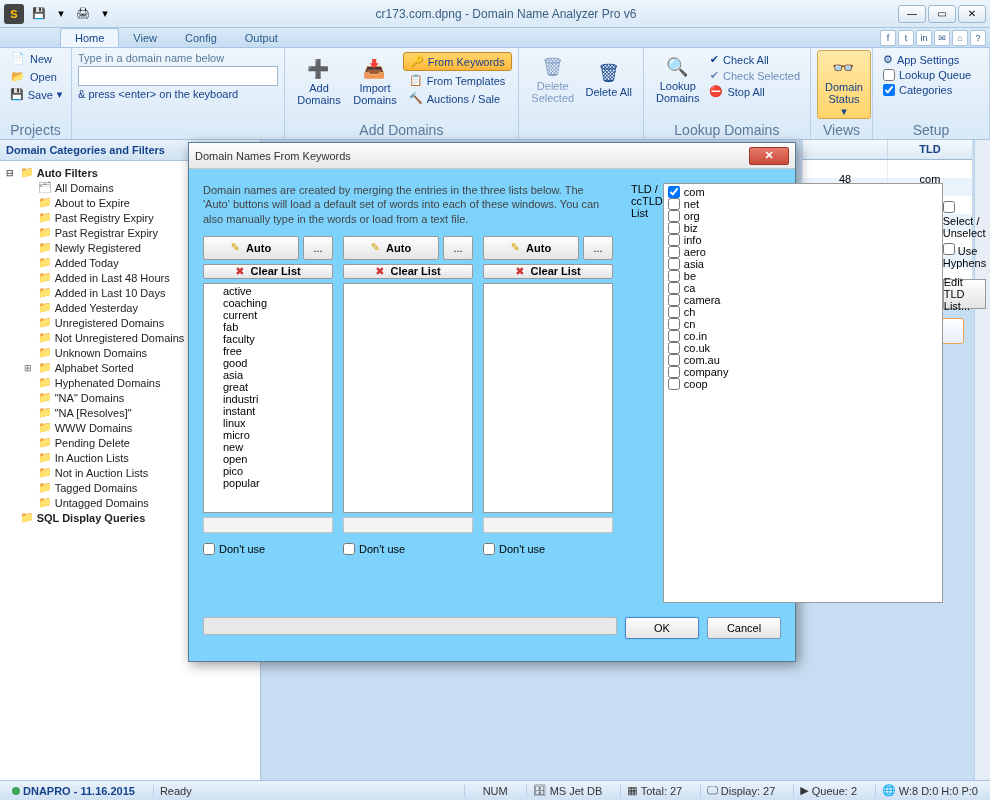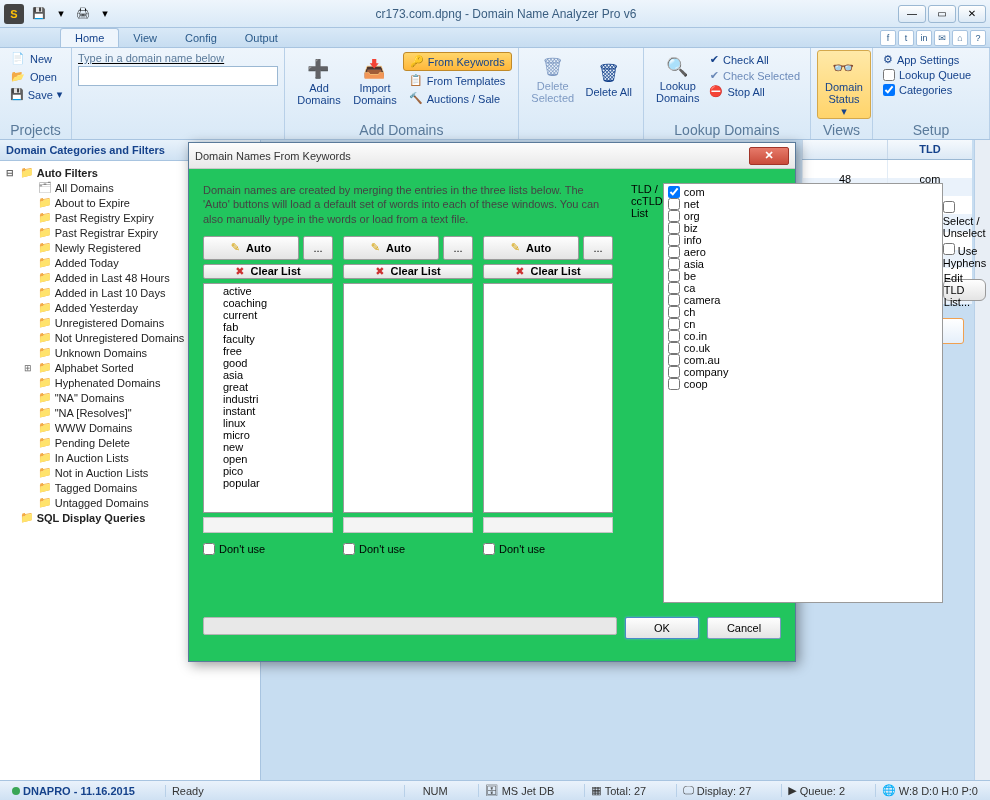--- a/index.html
+++ b/index.html
@@ -21,21 +21,21 @@
 .ribbon-icons-right { position:absolute; right:4px; top:2px; display:flex; gap:2px; }
 .ribbon-icons-right span { width:16px;height:16px;border:1px solid #a8c4e0;border-radius:2px;display:flex;align-items:center;justify-content:center;font-size:9px;color:#2a5a8a;background:#fff;}
 
 
 .ribbon { height: 92px; background: linear-gradient(#eef5fc,#d9e9f7); display: flex; border-bottom: 1px solid #a8c4e0; }
 .ribbon-group { border-right: 1px solid #b8d0e8; padding: 2px 6px 0 6px; display: flex; flex-direction: column; }
 .ribbon-group-label { text-align: center; color: #5a7a9a; font-size: 14px; padding: 1px 0; margin-top:auto;}
 .proj-btns { display:flex; flex-direction:column; gap:1px; }
 .proj-btn { display:flex; align-items:center; gap:4px; padding:2px 4px; color:#15428b; cursor:pointer;}
 .proj-btn .ico { width:16px; text-align:center; }
-.domain-input-group { min-width:200px;text-decoration:underline; }
+.domain-input-group { min-width:200px; }
 .domain-input-group .hint { color:#5a7a9a; padding:2px 0; }
 .domain-input-group input { width:200px; height:20px; border:1px solid #9bb8d3; padding:0 3px; }
 .big-btn { display:flex; flex-direction:column; align-items:center; justify-content:center; width:56px; padding-top:4px; color:#15428b; cursor:pointer; }
 .big-btn .ico { font-size:18px; width:26px;height:26px;display:flex;align-items:center;justify-content:center;}
 .big-btn.disabled { opacity:0.5; }
 .keyword-btns { display:flex; flex-direction:column; gap:1px; padding-top:2px;}
 .keyword-btn { display:flex; align-items:center; gap:4px; padding:2px 6px; color:#15428b; cursor:pointer; }
 .keyword-btn.active { background: linear-gradient(#ffd66b,#ffb73a); border:1px solid #c08a2a; border-radius:3px; }
 .lookup-side { display:flex; flex-direction:column; gap:1px; padding-top:2px; }
 .lookup-item { display:flex; align-items:center; gap:4px; padding:1px 4px; color:#15428b; }
@@ -57,48 +57,48 @@
 .content { flex:1; background:#c7ddf1; position:relative; }
 .grid-head { display:flex; background:linear-gradient(#f5f9fd,#dce9f5); border-bottom:1px solid #9bb8d3; height:20px; }
 .grid-head .cell { flex:1; text-align:center; padding:3px; border-left:1px solid #c7d8ea; font-weight:bold; color:#15428b;}
 .grid-body .row { display:flex; height:18px; }
 .grid-body .row:nth-child(odd){ background:#fff;}
 .grid-body .row:nth-child(even){ background:#eaf2fb;}
 .grid-body .cell { flex:1; text-align:center; padding:13px; border-left:1px solid #e2ecf6;}
 .more-btn { margin:14px 8px; height:26px; background:linear-gradient(#fff,#e5effa); border:1px solid #f0a050; border-radius:3px; display:flex; align-items:center; justify-content:center; gap:8px; font-weight:bold; color:#333;}
 
 
-.statusbar { position:absolute; bottom:0; left:0; right:0; height:20px; background:linear-gradient(#eaf2fb,#cfe1f3); border-top:1px solid #a8c4e0; display:flex; align-items:center; gap:24px; padding:0 6px; color:#333; }
+.statusbar { position:absolute; bottom:0; left:0; right:0; height:20px; background:linear-gradient(#eaf2fb,#cfe1f3); border-top:1px solid #a8c4e0; display:flex; align-items:center; gap:12px; padding:0 6px; color:#333; }
 .status-item { display:flex; align-items:center; gap:3px; padding:0 6px; border-left:1px solid #b8d0e8; }
 .status-item:first-child { border-left:none; }
 .status-led { width:8px;height:8px;border-radius:50%;background:#3aa655; }
 
 
-.dialog { position:absolute; left:188px; top:142px; width:608px; height:520px; background:#22c55e; border:1px solid #5a7a9a; box-shadow: 3px 3px 12px rgba(0,0,0,0.4); display:flex; flex-direction:column;}
+.dialog { position:absolute; left:188px; top:142px; width:608px; height:520px; background:#7dd3fc; border:1px solid #5a7a9a; box-shadow: 3px 3px 12px rgba(0,0,0,0.4); display:flex; flex-direction:column;}
 .dlg-title { height:26px; background:linear-gradient(#fdfdfd,#e8e8e8); display:flex; align-items:center; padding:0 6px; border-bottom:1px solid #c8c8c8;}
 .dlg-title-text { flex:1; color:#333; }
 .dlg-close { width:40px; height:18px; background:linear-gradient(#e67a6a,#c94b3a); border:1px solid #a03428; border-radius:2px; color:#fff; display:flex;align-items:center;justify-content:center; font-weight:bold;}
 .dlg-body { flex:1; padding:14px; display:flex; gap:10px; }
 .dlg-left { flex:1; display:flex; flex-direction:column; }
 .dlg-desc { color:#444; line-height:1.3; margin-bottom:10px; max-width:410px;}
 .kw-columns { display:flex; gap:10px; }
 .kw-col { width:130px; display:flex; flex-direction:column; gap:4px; }
 .kw-btn-row { display:flex; gap:4px; }
 .kw-btn { flex:1; height:24px; background:linear-gradient(#fefefe,#e4e4e4); border:1px solid #9a9a9a; border-radius:2px; display:flex; align-items:center; justify-content:center; gap:6px; cursor:pointer;}
 .kw-btn.small { flex:0 0 30px; }
 .kw-list { height:230px; border:1px solid #9a9a9a; background:#fff; overflow-y:scroll; padding:1px;}
 .kw-list div { padding:0 18px; }
 .kw-hscroll { height:16px; border:1px solid #c5c5c5; background:#f4f4f4; }
 .dont-use { display:flex; align-items:center; gap:4px; padding-top:6px; }
 .dlg-right { width:150px; display:flex; flex-direction:row; }
 .tld-label { margin-bottom:4px; }
 .tld-list { flex:0 0 280px; border:1px solid #9a9a9a; background:#fff; overflow-y:scroll; padding:2px; }
 .tld-list label { display:flex; align-items:center; gap:4px; padding:0 2px;}
 .tld-opts { display:flex; flex-direction:column; gap:4px; padding-top:18px;}
-.edit-tld-btn { height:22px; background:linear-gradient(#fefefe,#e4e4e4); border:1px solid #9a9a9a; border-radius:6px; display:flex;align-items:center;justify-content:center; margin-top:6px;}
+.edit-tld-btn { height:30px; background:linear-gradient(#fefefe,#e4e4e4); border:1px solid #9a9a9a; border-radius:0; display:flex;align-items:center;justify-content:center; margin-top:6px;}
 .dlg-footer { height:44px; display:flex; align-items:flex-start; justify-content:flex-end; gap:8px; padding:0 14px 10px 14px;}
 .dlg-footer .progress { flex:1; height:18px; border:1px solid #b5b5b5; background:#e8e8e8; border-radius:2px;}
 .dlg-ok, .dlg-cancel { width:74px; height:22px; background:linear-gradient(#fefefe,#e4e4e4); border:1px solid #7a9ac0; border-radius:2px; display:flex;align-items:center;justify-content:center; cursor:pointer;}
 .dlg-ok { border:1px solid #4a8ac8; box-shadow:0 0 2px #6ab0f0;}
 input[type=checkbox]{ width:12px;height:12px;}
 </style>
 </head>
 <body>
 
 <div class="titlebar">
@@ -147,20 +147,21 @@
           <span class="ico">💾</span>
           <span>Save</span>
           <span>▾</span>
         </div>
     </div>
     <div class="ribbon-group-label">Projects</div>
   </div>
   <div class="ribbon-group domain-input-group">
     <div class="hint">Type in a domain name below</div>
     <input type="text" value="" style="">
+    <div class="hint" style="color:#15428b;">&amp; press &lt;enter&gt; on the keyboard</div>
     <div class="ribbon-group-label" style="visibility:hidden;">.</div>
   </div>
   <div class="ribbon-group">
     <div style="display:flex;">
       <div class="big-btn">
           <span class="ico">➕</span>
           <span style="text-align:center;">Add Domains</span>
         </div>
       <div class="big-btn">
           <span class="ico">📥</span>

